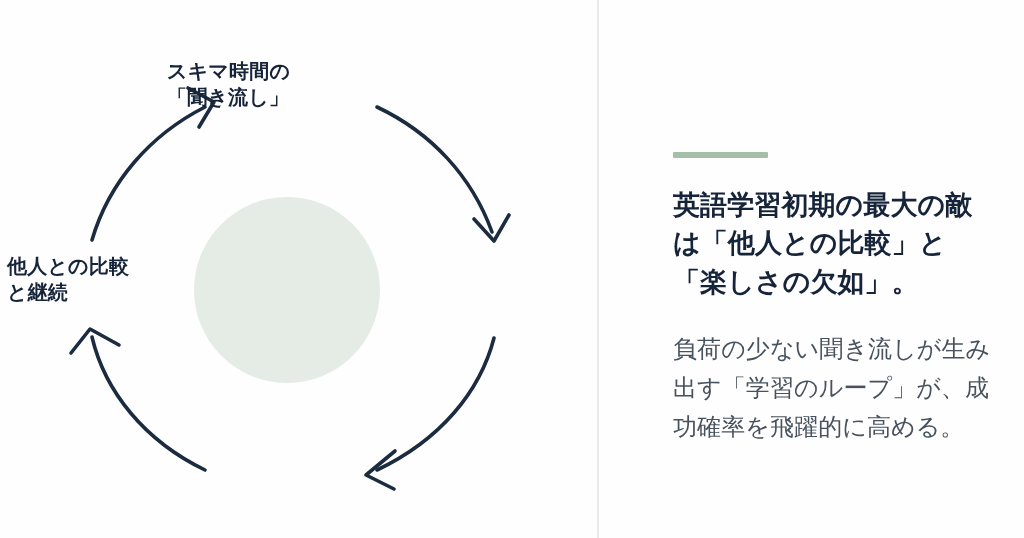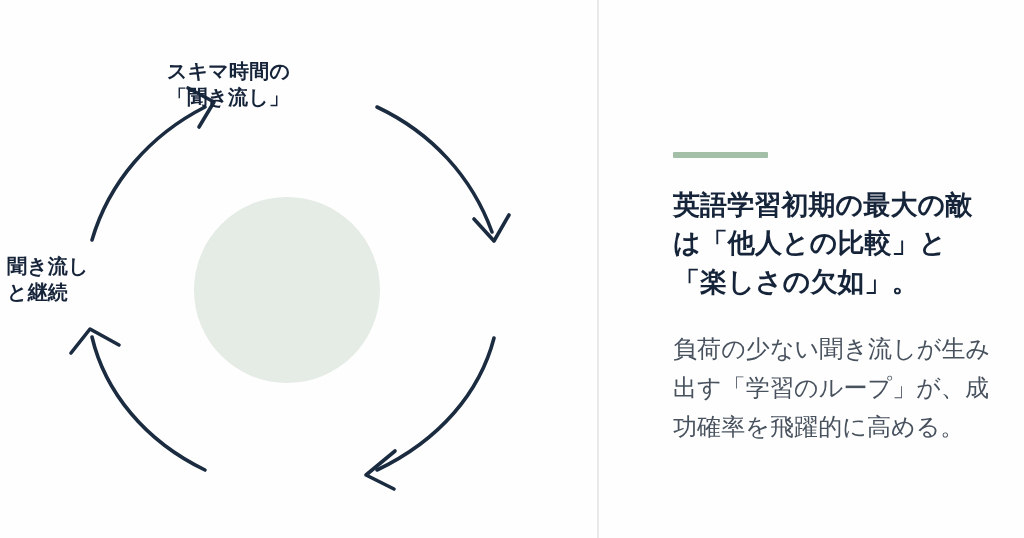--- a/index.html
+++ b/index.html
@@ -127,21 +127,21 @@
         <path d="M 92 240 C 109 182 150 135 205 107"></path>
         <path d="M 188 88 L 214 102 L 199 127"></path>
       </g>
     </svg>
 
     <div class="node-label" id="label-top">スキマ時間の
 「聞き流し」</div>
 
 
 
-    <div class="node-label" id="label-left">聞き流し
+    <div class="node-label" id="label-left">他人との比較
 と継続</div>
   </div>
 
   <div id="divider"></div>
 
   <div id="text-panel">
     <div id="accent-bar"></div>
 
     <div id="headline">英語学習初期の最大の敵
 は「他人との比較」と

